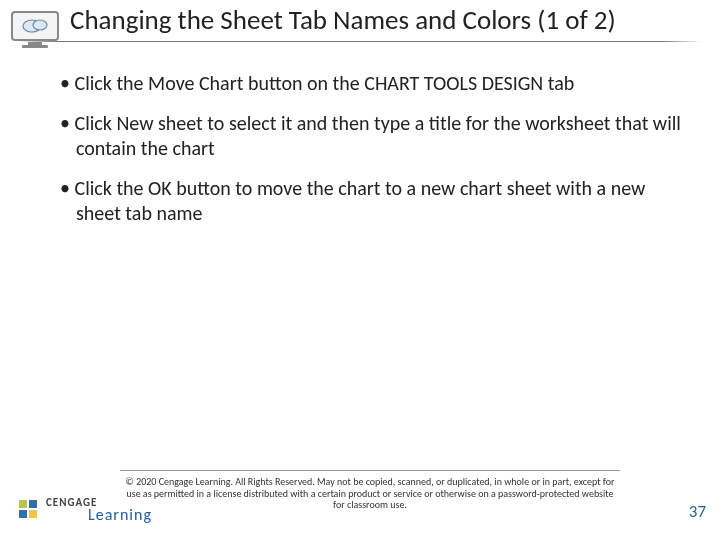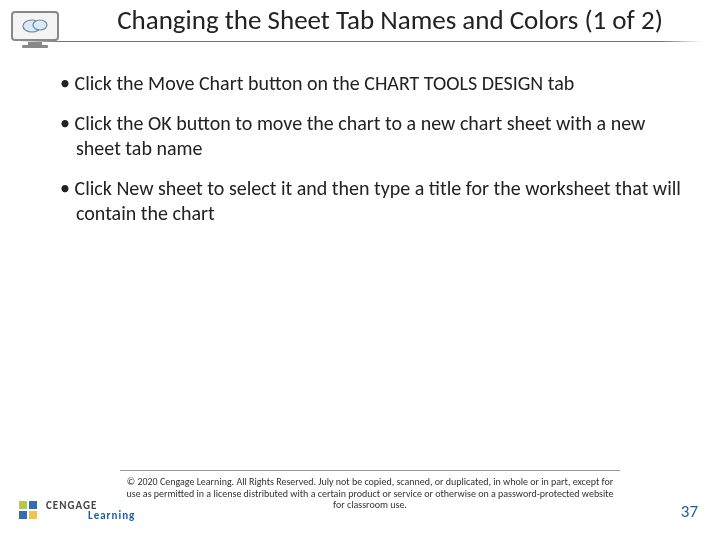--- a/index.html
+++ b/index.html
@@ -1,36 +1,36 @@
 <!DOCTYPE html>
 <html><head>
 <meta charset="utf-8">
 <style>
   * { box-sizing: border-box; margin: 0; padding: 0; }
   html, body { width: 720px; height: 540px; font-family: "Segoe UI", Calibri, Arial, sans-serif; background: #fff; color: #222; }
   .slide { position: relative; width: 720px; height: 540px; }
   .header { position: relative; padding: 4px 10px 0 70px; }
-  .title { font-size: 27px; font-weight: 400; text-align: center; line-height: 1.15; color: #222; }
+  .title { font-size: 27px; font-weight: 400; line-height: 1.15; color: #222; }
   .header-icon { position: absolute; left: 10px; top: 10px; width: 50px; height: 40px; }
   .hr-line { height: 1px; background: linear-gradient(to right, rgba(0,0,0,0) 0%, rgba(0,0,0,0.55) 6%, rgba(0,0,0,0.55) 94%, rgba(0,0,0,0) 100%); margin: 6px 18px 0 18px; }
   .body { padding: 14px 28px 0 28px; font-size: 21px; line-height: 1.25; }
   .lvl1 { margin: 0 0 4px 0; }
   .lvl1::before { content: "• "; }
   .lvl2-wrap { padding-left: 32px; font-size: 20px; }
   .lvl2 { margin: 15px 0; padding-left: 16px; text-indent: -16px; }
   .lvl2::before { content: "• "; }
   .footer { position: absolute; left: 0; right: 0; bottom: 10px; height: 60px; }
   .footer-hr { height: 1px; background: rgba(0,0,0,0.4); margin: 0 100px 4px 120px; }
   .copyright { position: absolute; left: 120px; right: 100px; top: 6px; font-size: 10px; line-height: 1.15; text-align: center; color: #333; }
-  .page-num { position: absolute; right: 22px; bottom: 8px; font-size: 17px; color: #1f5fa8; }
+  .page-num { position: absolute; right: 14px; bottom: 8px; font-size: 17px; color: #1f5fa8; }
   .brand { position: absolute; left: 18px; bottom: 8px; display: flex; align-items: center; gap: 6px; }
   .brand-mark svg { display: block; }
   .brand-text { display: flex; flex-direction: column; line-height: 0.9; }
   .brand-line1 { font-size: 11px; letter-spacing: 1px; color: #444; font-weight: 600; }
-  .brand-line2 { font-size: 11px; letter-spacing: 1px; color: #1f5fa8; font-weight: 700; padding-left: 42px; }
+  .brand-line2 { font-size: 16px; letter-spacing: 1px; color: #1f5fa8; font-weight: 400; padding-left: 42px; }
 </style>
 </head>
 <body>
 
 <div class="slide">
 
   <div class="header">
     <div class="header-icon">
       <svg viewBox="0 0 50 40" width="50" height="40">
         <rect x="2" y="2" width="46" height="28" rx="3" fill="#f4f4f4" stroke="#888" stroke-width="2"></rect>
@@ -40,28 +40,28 @@
         <ellipse cx="30" cy="15" rx="7" ry="5" fill="#dbe9f4" stroke="#6b8aa3" stroke-width="1.2"></ellipse>
       </svg>
     </div>
     <div class="title">Changing the Sheet Tab Names and Colors (1 of 2)</div>
   </div>
   <div class="hr-line"></div>
 
   <div class="body">
     <div class="lvl2-wrap">
       <div class="lvl2">Click the Move Chart button on the CHART TOOLS DESIGN tab</div>
+      <div class="lvl2">Click New sheet to select it and then type a title for the worksheet that will contain the chart</div>
       <div class="lvl2">Click the OK button to move the chart to a new chart sheet with a new sheet tab name</div>
-      <div class="lvl2">Click New sheet to select it and then type a title for the worksheet that will contain the chart</div>
     </div>
   </div>
 
   <div class="footer">
     <div class="footer-hr"></div>
-    <div class="copyright">© 2020 Cengage Learning. All Rights Reserved. July not be copied, scanned, or duplicated, in whole or in part, except for use as permitted in a license distributed with a certain product or service or otherwise on a password-protected website for classroom use.</div>
+    <div class="copyright">© 2020 Cengage Learning. All Rights Reserved. May not be copied, scanned, or duplicated, in whole or in part, except for use as permitted in a license distributed with a certain product or service or otherwise on a password-protected website for classroom use.</div>
     <div class="page-num">37</div>
     <div class="brand">
       <div class="brand-mark">
         <svg width="22" height="22" viewBox="0 0 22 22">
           <rect x="1" y="1" width="8" height="8" fill="#b6c84a"></rect>
           <rect x="11" y="1" width="8" height="8" fill="#2e6fae"></rect>
           <rect x="1" y="11" width="8" height="8" fill="#2e6fae"></rect>
           <rect x="11" y="11" width="8" height="8" fill="#f2c44b"></rect>
         </svg>
       </div>

